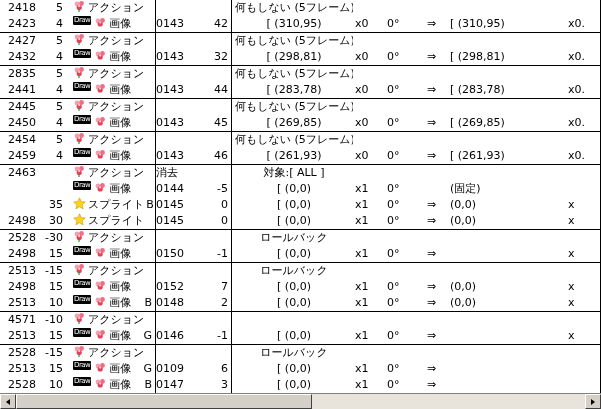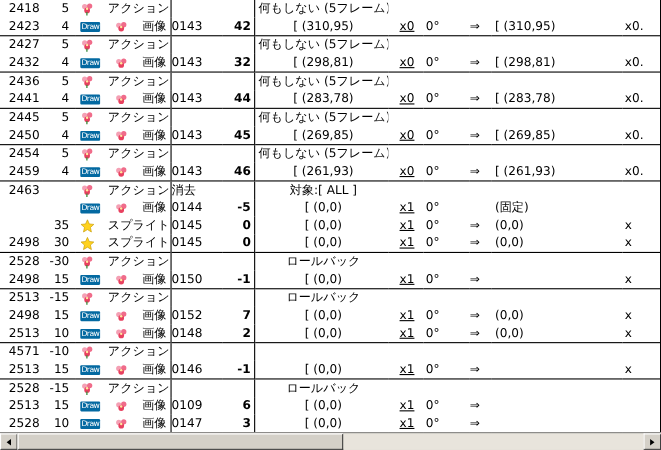--- a/index.html
+++ b/index.html
@@ -34,57 +34,56 @@
     font-size: 11px;
     white-space: nowrap;
     overflow: hidden;
     vertical-align: middle;
   }
   
   .c-frame   { width: 36px; text-align: right; padding-right: 3px !important; }
   .c-num     { width: 24px; text-align: right; padding-right: 6px !important; }
   .c-kind    { width: 84px; text-align: left; padding-left: 2px !important; }
   .c-id      { width: 42px; padding-right: 4px !important; }
-  .c-idx     { width: 26px; text-align: right; padding-right: 3px !important; font-weight: bold; }
+  .c-idx     { width: 26px; text-align: right; padding-right: 3px !important; }
   .c-desc    { width: 118px; text-align: center; padding-left: 3px !important; }
-  .c-scale   { width: 30px; text-align: center; padding-left: 2px !important; text-decoration: underline; }
+  .c-scale   { width: 30px; text-align: left; padding-left: 2px !important; }
   .c-rot     { width: 40px; text-align: left; padding-left: 2px !important; }
   .c-arrow   { width: 20px; text-align: left; }
   .c-dest    { width: 116px; text-align: left; padding-left: 3px !important; }
   .c-tail    { width: 40px; text-align: left; padding-left: 2px !important; }
 
   .vline-l { border-left: 1px solid #000000; }
 
   .hrule td {
     border-top: 1px solid #000000;
   }
 
   
   .kindcell {
     display: flex;
-    align-items: center;
-    gap: 12px;
+    gap: 2px;
     height: 16px;
     padding-left: 2px;
   }
   .lbl { font-size: 11px; }
 
   .icon {
     display: inline-block;
     width: 13px;
     height: 13px;
     position: relative;
     flex: 0 0 auto;
   }
   
   .icon-action svg, .icon-image svg, .icon-sprite svg { display:block; }
 
   .drawtag {
     display: inline-block;
-    background: #0369a1;
+    background: #000000;
     color: #ffffff;
     font-size: 7px;
     line-height: 9px;
     height: 9px;
     padding: 0 1px;
     border-radius: 1px;
     font-family: "DejaVu Sans", "Liberation Sans", sans-serif;
     letter-spacing: -0.5px;
     margin-right: 1px;
   }
@@ -262,21 +261,21 @@
             <td class="c-id vline-l">0143</td>
             <td class="c-idx">32</td>
             <td class="c-desc vline-l">[      (298,81)</td>
             <td class="c-scale">x0</td>
             <td class="c-rot">0°</td>
             <td class="c-arrow">⇒</td>
             <td class="c-dest">[      (298,81)</td>
             <td class="c-tail">x0.</td>
           </tr>
           <tr class="hrule">
-            <td class="c-frame">2436</td>
+            <td class="c-frame">2835</td>
             <td class="c-num">5</td>
             <td class="c-kind">
               <div class="kindcell">
                 <span class="icon icon-action">
                   <svg width="13" height="13" viewBox="0 0 13 13">
                     <circle cx="4" cy="4" r="2.4" fill="#f4a0b4"></circle>
                     <circle cx="8.5" cy="3.5" r="2.4" fill="#f06c8a"></circle>
                     <circle cx="6.2" cy="7.5" r="2.6" fill="#e8405f"></circle>
                     <circle cx="6.2" cy="6" r="1.1" fill="#ffe9a0"></circle>
                     <path d="M6 9 L6 12" stroke="#3a8a3a" stroke-width="1.2"></path>

